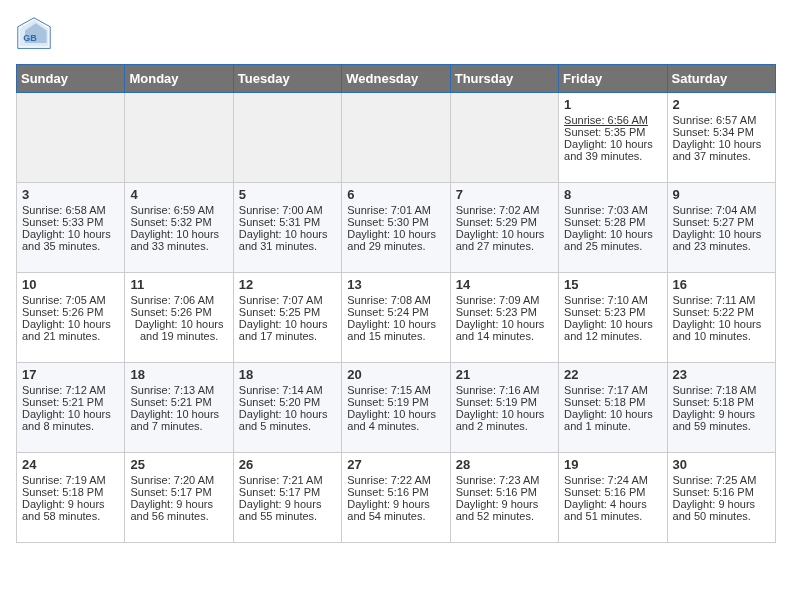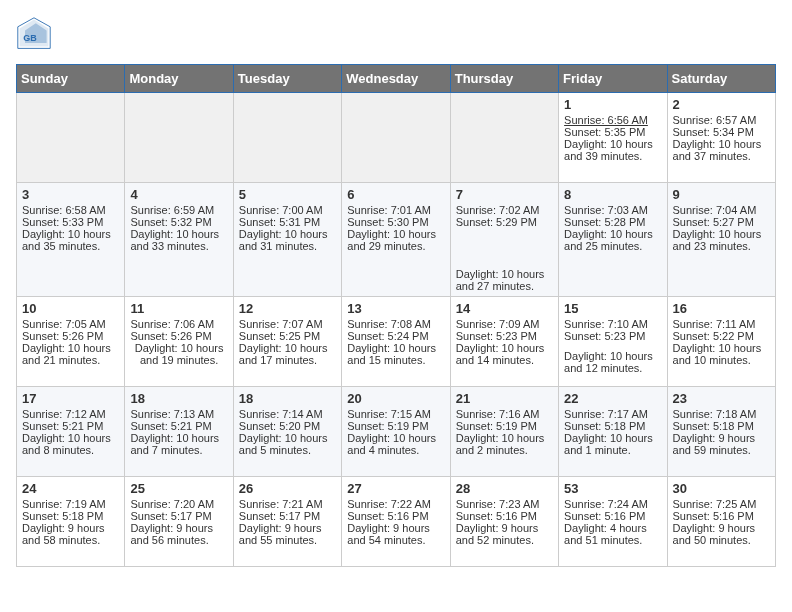--- a/index.html
+++ b/index.html
@@ -163,21 +163,21 @@
         <td>
           <span class="day-num">6</span>
           <span style="display: block;">Sunrise: 7:01 AM</span>
           <span style="display: block;">Sunset: 5:30 PM</span>
           <span style="display: block;">Daylight: 10 hours and 29 minutes.</span>
         </td>
         <td>
           <span class="day-num">7</span>
           <span style="display: block;">Sunrise: 7:02 AM</span>
           <span style="display: block;">Sunset: 5:29 PM</span>
-          <span style="display: block; margin-top: 40px;">Daylight: 10 hours and 27 minutes.</span>
+          <span style="display: block;">Daylight: 10 hours and 27 minutes.</span>
         </td>
         <td>
           <span class="day-num">8</span>
           <span style="display: block;">Sunrise: 7:03 AM</span>
           <span style="display: block;">Sunset: 5:28 PM</span>
           <span style="display: block;">Daylight: 10 hours and 25 minutes.</span>
         </td>
         <td>
           <span class="day-num">9</span>
           <span style="display: block;">Sunrise: 7:04 AM</span>
@@ -213,21 +213,21 @@
         <td>
           <span class="day-num">14</span>
           <span style="display: block;">Sunrise: 7:09 AM</span>
           <span style="display: block;">Sunset: 5:23 PM</span>
           <span style="display: block;">Daylight: 10 hours and 14 minutes.</span>
         </td>
         <td>
           <span class="day-num">15</span>
           <span style="display: block;">Sunrise: 7:10 AM</span>
           <span style="display: block;">Sunset: 5:23 PM</span>
-          <span style="display: block; margin-top: 8px;">Daylight: 10 hours and 12 minutes.</span>
+          <span style="display: block;">Daylight: 10 hours and 12 minutes.</span>
         </td>
         <td>
           <span class="day-num">16</span>
           <span style="display: block;">Sunrise: 7:11 AM</span>
           <span style="display: block;">Sunset: 5:22 PM</span>
           <span style="display: block;">Daylight: 10 hours and 10 minutes.</span>
         </td>
       </tr>
       <tr>
         <td>
@@ -298,21 +298,21 @@
           <span style="display: block;">Sunset: 5:16 PM</span>
           <span style="display: block;">Daylight: 9 hours and 54 minutes.</span>
         </td>
         <td>
           <span class="day-num">28</span>
           <span style="display: block;">Sunrise: 7:23 AM</span>
           <span style="display: block;">Sunset: 5:16 PM</span>
           <span style="display: block;">Daylight: 9 hours and 52 minutes.</span>
         </td>
         <td>
-          <span class="day-num">53</span>
+          <span class="day-num">19</span>
           <span style="display: block;">Sunrise: 7:24 AM</span>
           <span style="display: block;">Sunset: 5:16 PM</span>
           <span style="display: block;">Daylight: 4 hours and 51 minutes.</span>
         </td>
         <td>
           <span class="day-num">30</span>
           <span style="display: block;">Sunrise: 7:25 AM</span>
           <span style="display: block;">Sunset: 5:16 PM</span>
           <span style="display: block;">Daylight: 9 hours and 50 minutes.</span>
         </td>

